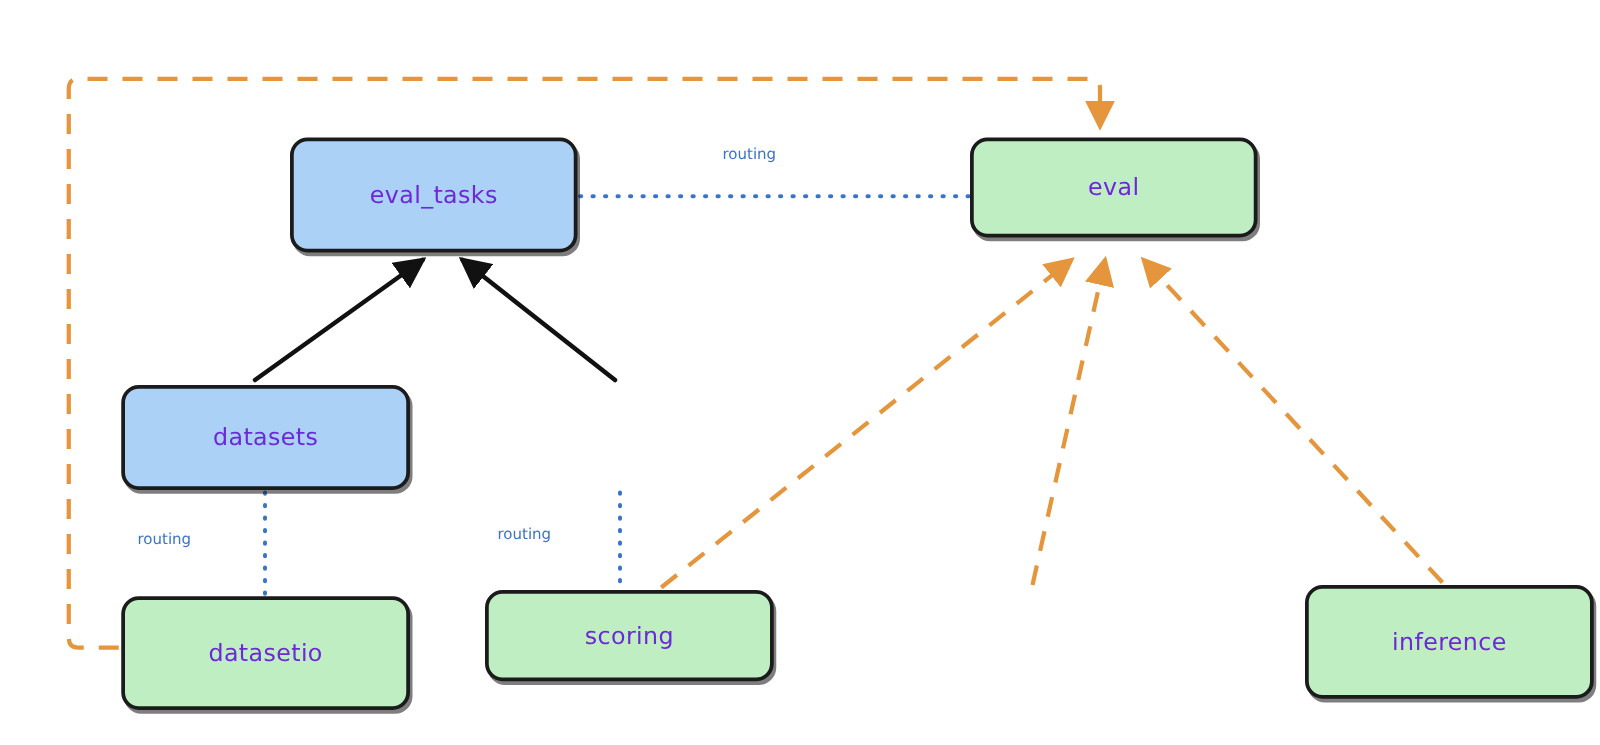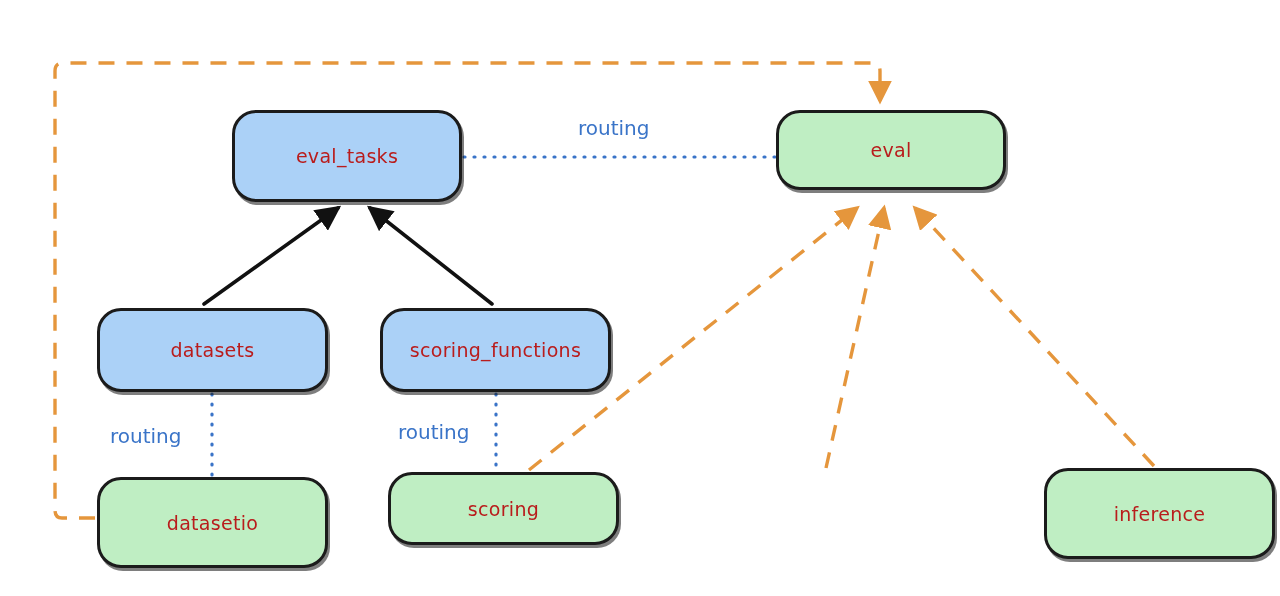--- a/index.html
+++ b/index.html
@@ -22,39 +22,39 @@
     position: absolute;
     left: 0;
     top: 0;
     width: 1280px;
     height: 596px;
   }
   .node {
     position: absolute;
     box-sizing: border-box;
     border: 3px solid #1b1b1b;
-    border-radius: 24px;
+    border-radius: 14px;
     display: flex;
     align-items: center;
     justify-content: center;
-    color: #b91c1c;
+    color: #6d28d9;
     font-family: "DejaVu Sans", sans-serif;
     font-size: 19px;
     letter-spacing: 0.3px;
     box-shadow: 2px 3px 0 rgba(20,20,20,0.55);
   }
   .node.blue  { background: #abd1f7; }
   .node.green { background: #bfeec3; }
   .node-label { pointer-events: none; white-space: nowrap; }
 
   .edge-label {
     position: absolute;
     color: #3a74c8;
     font-family: "DejaVu Sans", sans-serif;
-    font-size: 20px;
+    font-size: 12px;
     white-space: nowrap;
   }
 </style>
 </head>
 <body>
 
 <div id="canvas">
 
   <svg id="edges" viewBox="0 0 1280 596">
     <defs>
@@ -90,23 +90,20 @@
   </div>
 
   <div class="node green" style="left:776px; top:110px; width:230px; height:80px;">
     <span class="node-label">eval</span>
   </div>
 
   <div class="node blue" style="left:97px; top:308px; width:231px; height:84px;">
     <span class="node-label">datasets</span>
   </div>
 
-  <div class="node blue" style="left:380px; top:308px; width:231px; height:84px;">
-    <span class="node-label">scoring_functions</span>
-  </div>
 
   <div class="node green" style="left:97px; top:477px; width:231px; height:91px;">
     <span class="node-label">datasetio</span>
   </div>
 
   <div class="node green" style="left:388px; top:472px; width:231px; height:73px;">
     <span class="node-label">scoring</span>
   </div>
 
 

